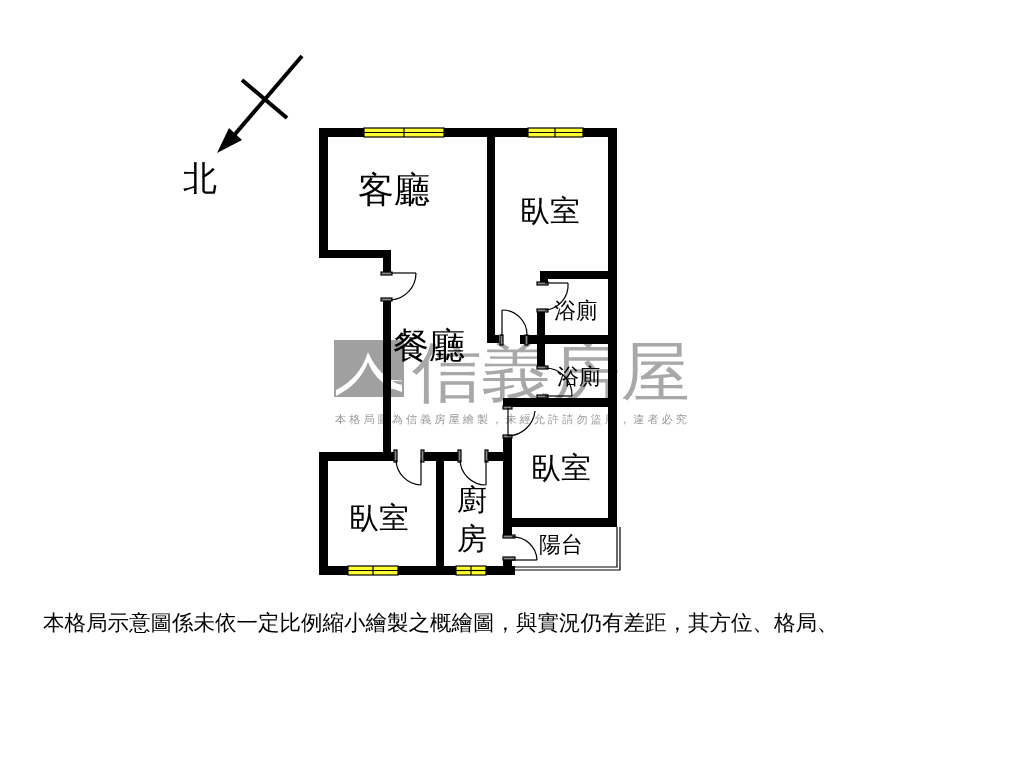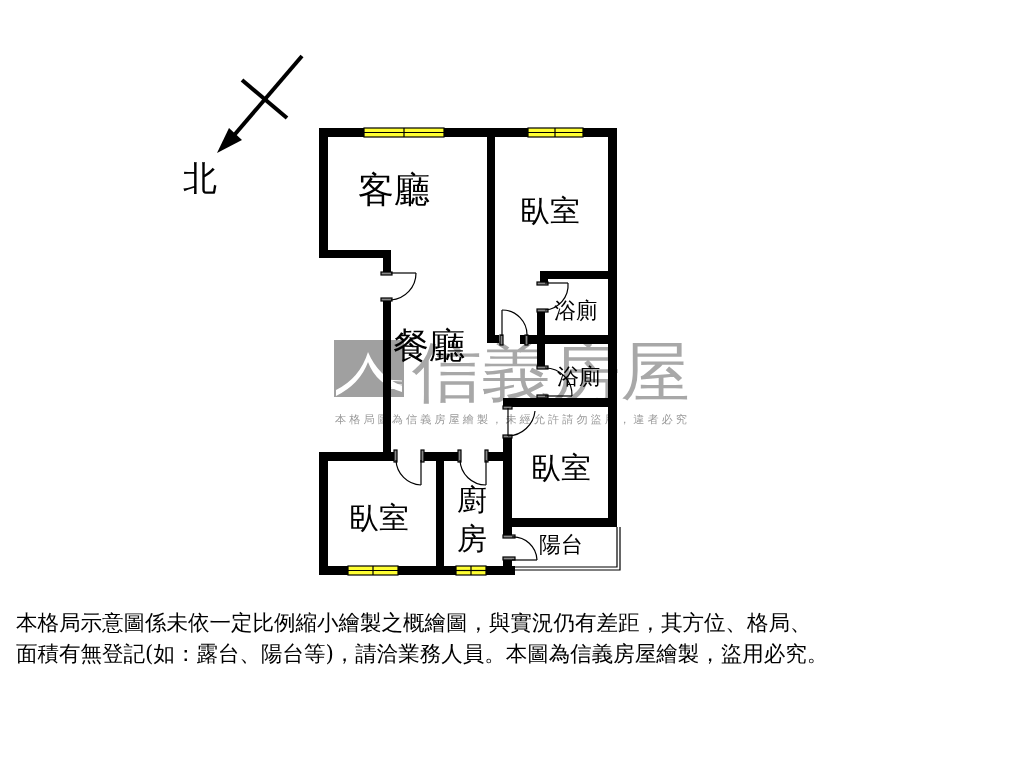--- a/index.html
+++ b/index.html
@@ -5,21 +5,21 @@
   html, body { margin: 0; padding: 0; background: #ffffff; }
   body { width: 1024px; height: 768px; position: relative; overflow: hidden;
          font-family: "DejaVu Serif", "Liberation Serif", serif; }
   #plan { position: absolute; left: 0; top: 0; width: 1024px; height: 600px; }
   .room-label { font-family: "DejaVu Serif", "Liberation Serif", serif; fill: #000; }
   .wm-big { font-family: "DejaVu Sans", "Liberation Sans", sans-serif; fill: #9a9a9a; opacity: 0.85; }
   .wm-small { font-family: "DejaVu Sans", "Liberation Sans", sans-serif; fill: #9a9a9a; letter-spacing: 3px; }
   .disclaimer { position: absolute; left: 16px; top: 607px; width: 1000px;
                 font-family: "DejaVu Serif", "Liberation Serif", serif;
                 font-size: 21.5px; line-height: 31px; color: #000; }
-  .disclaimer div { white-space: nowrap; }
+  .disclaimer div { white-space: nowrap; margin-left: 27px; }
 </style>
 </head>
 <body>
 
 <svg id="plan" viewBox="0 0 1024 600" xmlns="http://www.w3.org/2000/svg">
 
   <g>
     <g>
       <rect x="334" y="340" width="70" height="57" fill="#a0a0a0"></rect>
       <path d="M336,390 Q360,378 368,352 Q378,376 402,386 L402,392 Q376,384 368,362 Q360,384 336,396 Z" fill="#ffffff"></path>
@@ -176,14 +176,13 @@
     <text class="room-label" x="531" y="478" font-size="30">臥室</text>
     <text class="room-label" x="349" y="528" font-size="30">臥室</text>
     <text class="room-label" x="457" y="510" font-size="30">廚</text>
     <text class="room-label" x="457" y="549" font-size="30">房</text>
     <text class="room-label" x="539" y="552" font-size="22">陽台</text>
   </g>
 </svg>
 
 <div class="disclaimer">
   <div>本格局示意圖係未依一定比例縮小繪製之概繪圖，與實況仍有差距，其方位、格局、</div>
-  <div>面積有無登記(如：露台、陽台等)，請洽業務人員。本圖為信義房屋繪製，盜用必究。</div>
 </div>
 
 </body></html>

